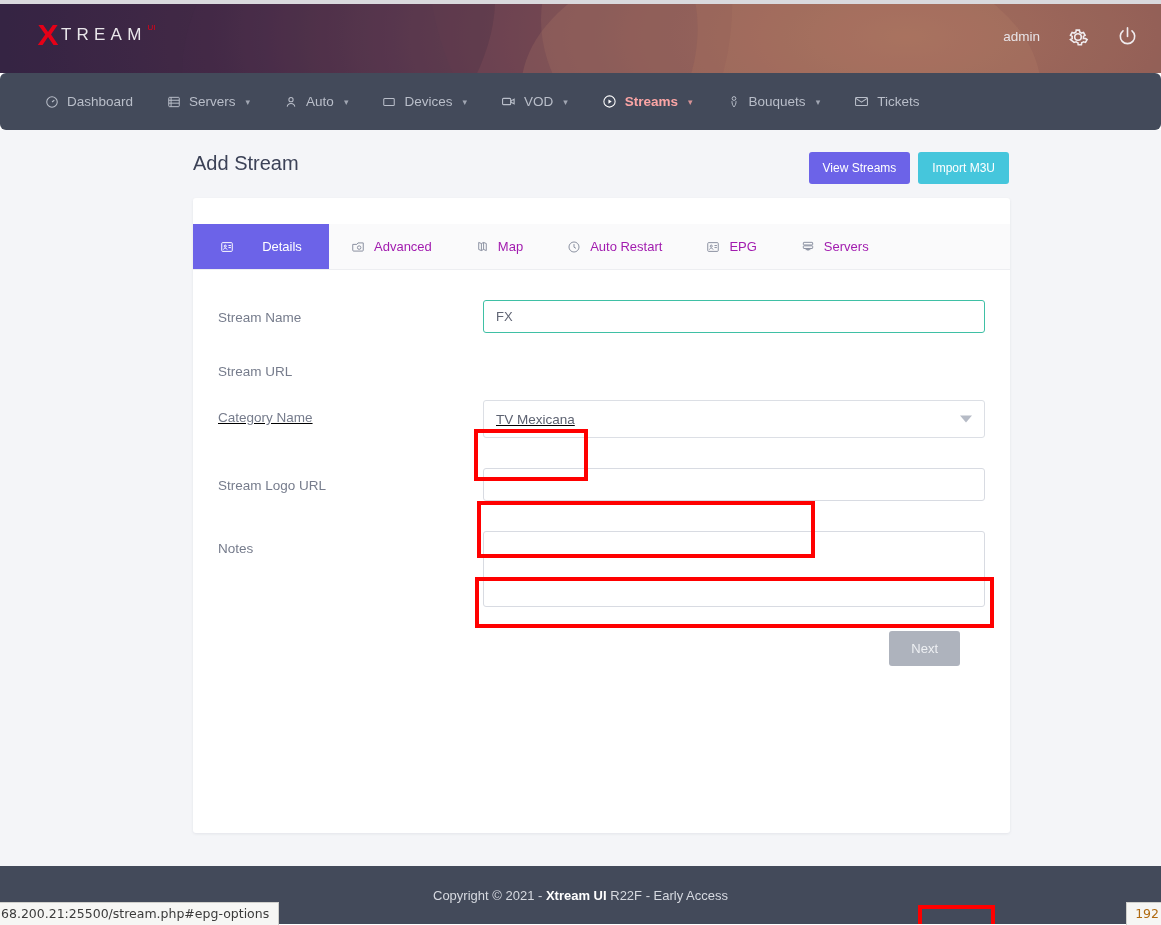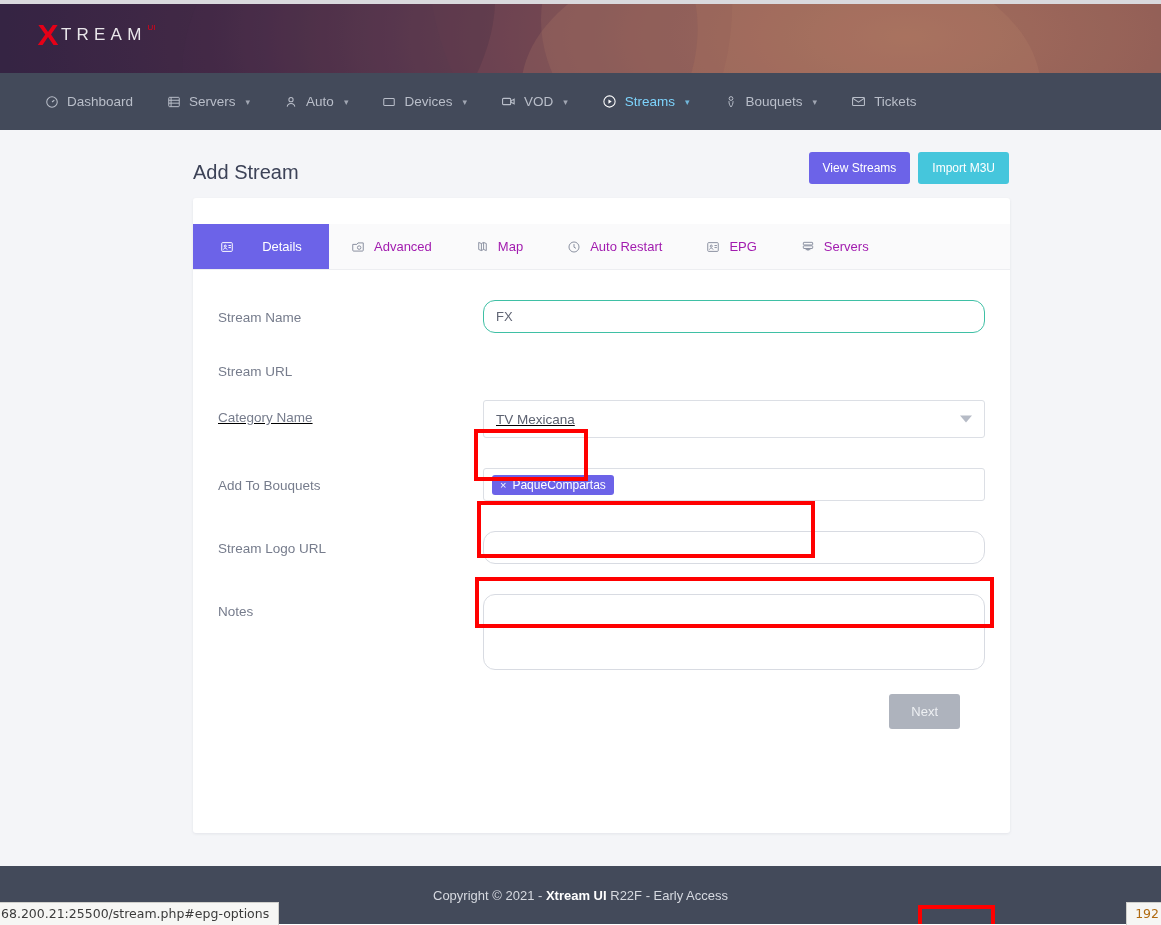--- a/index.html
+++ b/index.html
@@ -47,43 +47,43 @@
   .brand-right {
     position:absolute; right:22px; top:0; height:73px;
     display:flex; align-items:center; gap:26px; z-index:3;
   }
   .brand-right .user { color:#e8e4e8; font-size:13.5px; }
   .icn { color:#f0ecef; display:flex; align-items:center; cursor:pointer; }
 
   
   .navbar {
     position:relative; height:57px; background:#434a5a;
-    display:flex; align-items:center; padding-left:28px; gap:0;
+    display:flex; align-items:center; padding-left:28px; gap:0;border-radius:6px;
   }
   .nav-item {
     display:flex; align-items:center; gap:8px;
     color:#b9bec9; font-size:13.5px; padding:0 17px; height:57px; cursor:pointer;
     white-space:nowrap;
   }
-  .nav-item.active { color:#7dd3fc; font-weight:normal; }
+  .nav-item.active { color:#fca5a5; font-weight:bold; }
   .nav-item .caret { font-size:9px; opacity:.8; margin-left:2px; }
   .nav-arrow {
     position:absolute; left:713px; bottom:-9px; width:0; height:0;
     border-left:10px solid transparent; border-right:10px solid transparent;
     border-top:10px solid #434a5a;
   }
   svg.i { display:block; }
 
   
   .page {
     position:relative; width:100%; height:794px; background:#f4f5f8; overflow:hidden;
   }
   .page-inner { position:relative; width:1161px; }
   .pagehead {
-    display:flex; align-items:flex-end; justify-content:space-between;
+    display:flex; align-items:flex-start; justify-content:space-between;
     padding:22px 152px 14px 193px;
   }
   .page-title { font-size:20px; color:#3c4257; font-weight:normal; }
   .head-btns { display:flex; gap:8px; }
   .btn {
     border:none; border-radius:3px; color:#fff; font-size:12px;
     padding:9px 14px; cursor:pointer; font-family:"Liberation Sans", sans-serif;
   }
   .btn-purple { background:#6c63e8; }
   .btn-teal { background:#45c6dc; }
@@ -105,21 +105,21 @@
   .tab:nth-child(1) { min-width:136px; justify-content:center;gap:28px; }
 
   
   .form { padding:30px 25px 34px 25px; }
   .row { display:flex; align-items:flex-start; margin-bottom:21px; }
   .row .lbl {
     width:265px; padding-top:10px; font-size:13.5px; color:#767c8c; flex:0 0 265px;
   }
   .fieldwrap { flex:1; position:relative; }
   .inp {
-    width:100%; height:33px; border:1px solid #d8dbe2; border-radius:12px;
+    width:100%; height:33px; border:1px solid #d8dbe2; border-radius:3px;
     padding:0 12px; font-size:13px; color:#616675; background:#fff;
     font-family:"Liberation Sans", sans-serif; outline:none;
   }
   .inp::placeholder { color:#9aa0ad; }
   .inp.valid { border-color:#3fc0a5; }
   .inp.tall { height:76px; padding-top:8px; resize:none; }
 
   .urlgroup { display:flex; align-items:stretch; }
   .urlgroup .inp { border-top-right-radius:0; border-bottom-right-radius:0; }
   .ubtn {
@@ -196,20 +196,35 @@
     <div class="swoosh sw2"></div>
     <div class="swoosh sw3"></div>
     <div class="swoosh sw4"></div>
 
     <div class="logo">
       <span class="logo-x">X</span>
       <span class="logo-text">TREAM</span>
       <span class="logo-sup">UI</span>
     </div>
 
+    <div class="brand-right">
+      <span class="user">admin</span>
+      <span class="icn">
+        <svg class="i" width="24" height="24" viewBox="0 0 24 24" fill="none" stroke="#f0ecef" stroke-width="1.6">
+          <circle cx="12" cy="12" r="3.3"></circle>
+          <path d="M19.4 13.5l1.7 1.1-1.6 2.8-2-.6a7.6 7.6 0 0 1-1.8 1l-.3 2h-3.2l-.3-2a7.6 7.6 0 0 1-1.8-1l-2 .6L4.5 14.6l1.7-1.1a7 7 0 0 1 0-2.1L4.5 10.3 6.1 7.5l2 .6a7.6 7.6 0 0 1 1.8-1l.3-2h3.2l.3 2a7.6 7.6 0 0 1 1.8 1l2-.6 1.6 2.8-1.7 1.1a7 7 0 0 1 0 2.1z"></path>
+        </svg>
+      </span>
+      <span class="icn">
+        <svg class="i" width="23" height="23" viewBox="0 0 24 24" fill="none" stroke="#f0ecef" stroke-width="1.7" stroke-linecap="round">
+          <path d="M12 3v9"></path>
+          <path d="M7.3 6.1a7.5 7.5 0 1 0 9.4 0"></path>
+        </svg>
+      </span>
+    </div>
   </div>
 
   <div class="navbar">
 
     <div class="nav-item">
       <span>
         <svg class="i" width="14" height="14" viewBox="0 0 24 24" fill="none" stroke="#b9bec9" stroke-width="1.8">
           <circle cx="12" cy="12" r="9"></circle>
             <path d="M12 12l4-3"></path>
         </svg>
@@ -385,31 +400,20 @@
           <div class="row" style="margin-bottom:30px;text-decoration:underline;">
             <div class="lbl">Category Name</div>
             <div class="fieldwrap">
               <div class="selectbox">
                 <span>TV Mexicana</span>
                 <span class="dd"></span>
               </div>
             </div>
           </div>
 
-          <div class="row" style="margin-bottom:30px;">
-            <div class="lbl">Add To Bouquets</div>
-            <div class="fieldwrap">
-              <div class="bouquetbox">
-                <span class="chip">
-                  <span class="xx">×</span>
-                  <span>PaqueCompartas</span>
-                </span>
-              </div>
-            </div>
-          </div>
 
           <div class="row" style="margin-bottom:30px;justify-content:flex-end;">
             <div class="lbl">Stream Logo URL</div>
             <div class="fieldwrap">
               <input class="inp" type="text" value="" style="">
             </div>
           </div>
 
           <div class="row" style="margin-bottom:20px;">
             <div class="lbl">Notes</div>

